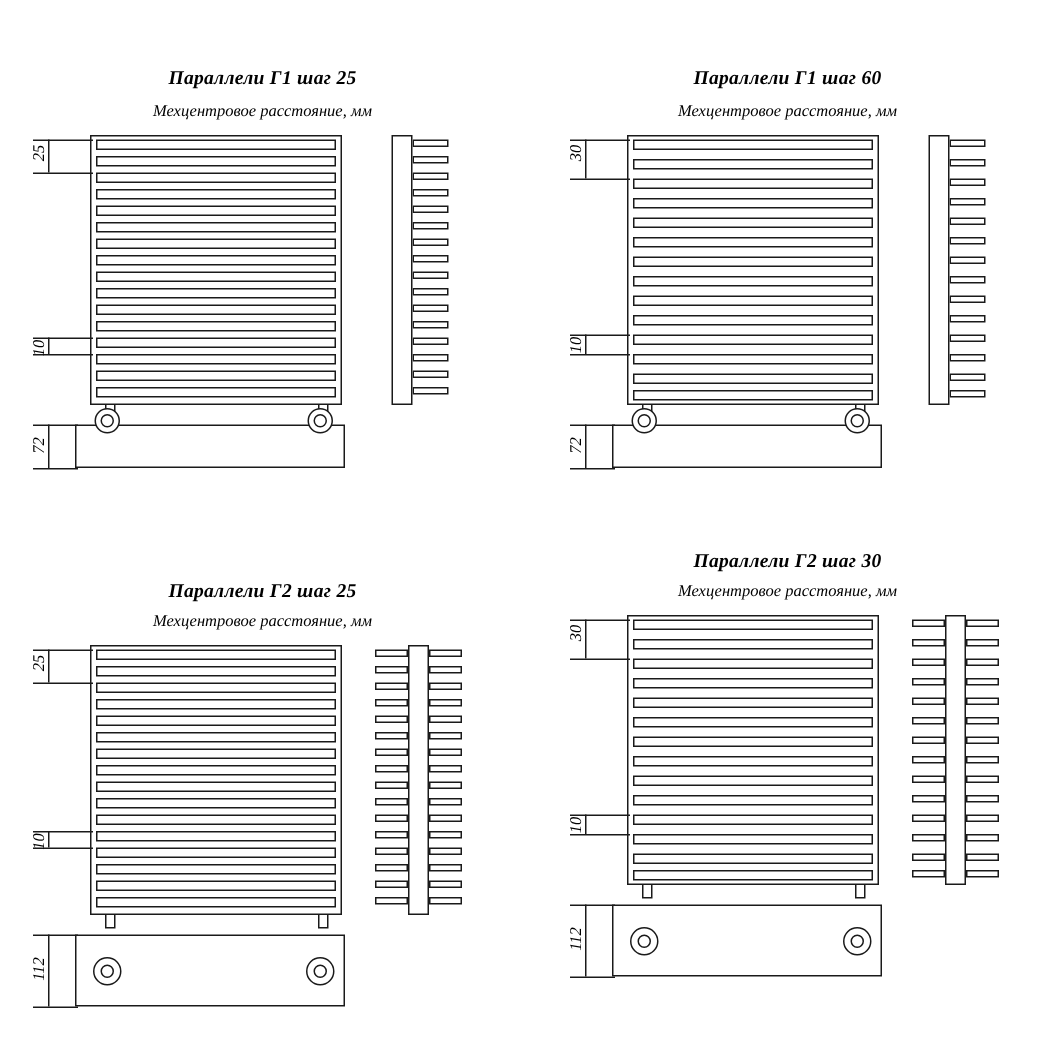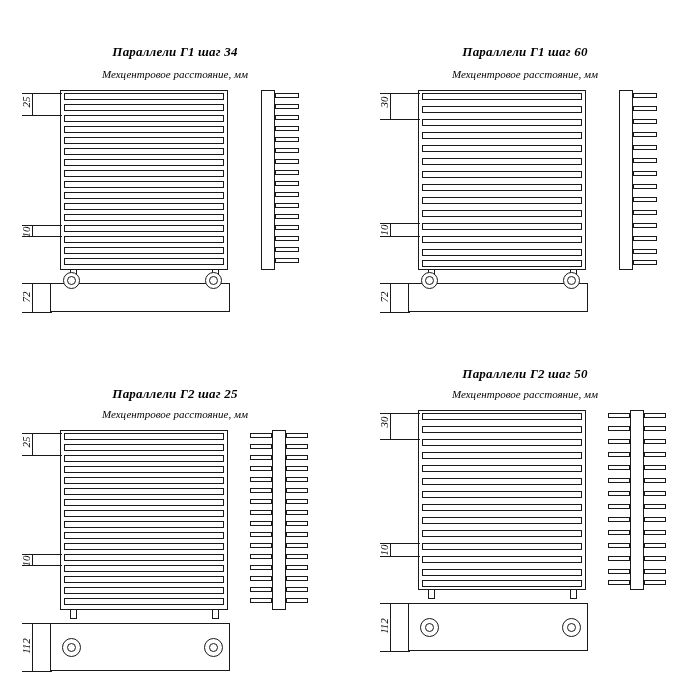--- a/index.html
+++ b/index.html
@@ -132,21 +132,21 @@
     background: #1a1a1a;
     width: 1px;
   }
 </style>
 </head>
 <body>
 
 <div class="sheet">
 
   <div class="quad q-tl">
-    <div class="title">Параллели Г1 шаг 34</div>
+    <div class="title">Параллели Г1 шаг 25</div>
     <div class="subtitle">Мехцентровое расстояние, мм</div>
 
     <div class="body-box" style="left:60px; top:90px; width:168px; height:180px;"></div>
 
     <div>
       <div class="fin" style="left:64px; top:93px;  width:160px;"></div>
       <div class="fin" style="left:64px; top:104px; width:160px;"></div>
       <div class="fin" style="left:64px; top:115px; width:160px;"></div>
       <div class="fin" style="left:64px; top:126px; width:160px;"></div>
       <div class="fin" style="left:64px; top:137px; width:160px;"></div>
@@ -361,21 +361,21 @@
     <div class="conn-inner" style="left:67px; top:273px; width:9px; height:9px;"></div>
     <div class="conn" style="left:204px; top:268px; width:19px; height:19px;"></div>
     <div class="conn-inner" style="left:209px; top:273px; width:9px; height:9px;"></div>
     <div class="ext-line" style="left:22px; top:253px; width:30px;"></div>
     <div class="ext-line" style="left:22px; top:301px; width:30px;"></div>
     <div class="arrowline" style="left:32px; top:253px; height:48px;"></div>
     <div class="dim" style="left:8px; top:270px; width:36px; text-align:center;">112</div>
   </div>
 
   <div class="quad q-br">
-    <div class="title" style="top:16px;">Параллели Г2 шаг 50</div>
+    <div class="title" style="top:16px;">Параллели Г2 шаг 30</div>
     <div class="subtitle" style="top:38px;">Мехцентровое расстояние, мм</div>
 
     <div class="body-box" style="left:68px; top:60px; width:168px; height:180px;"></div>
     <div>
       <div class="fin" style="left:72px; top:63px;  width:160px;"></div>
       <div class="fin" style="left:72px; top:76px;  width:160px;"></div>
       <div class="fin" style="left:72px; top:89px;  width:160px;"></div>
       <div class="fin" style="left:72px; top:102px; width:160px;"></div>
       <div class="fin" style="left:72px; top:115px; width:160px;"></div>
       <div class="fin" style="left:72px; top:128px; width:160px;"></div>

